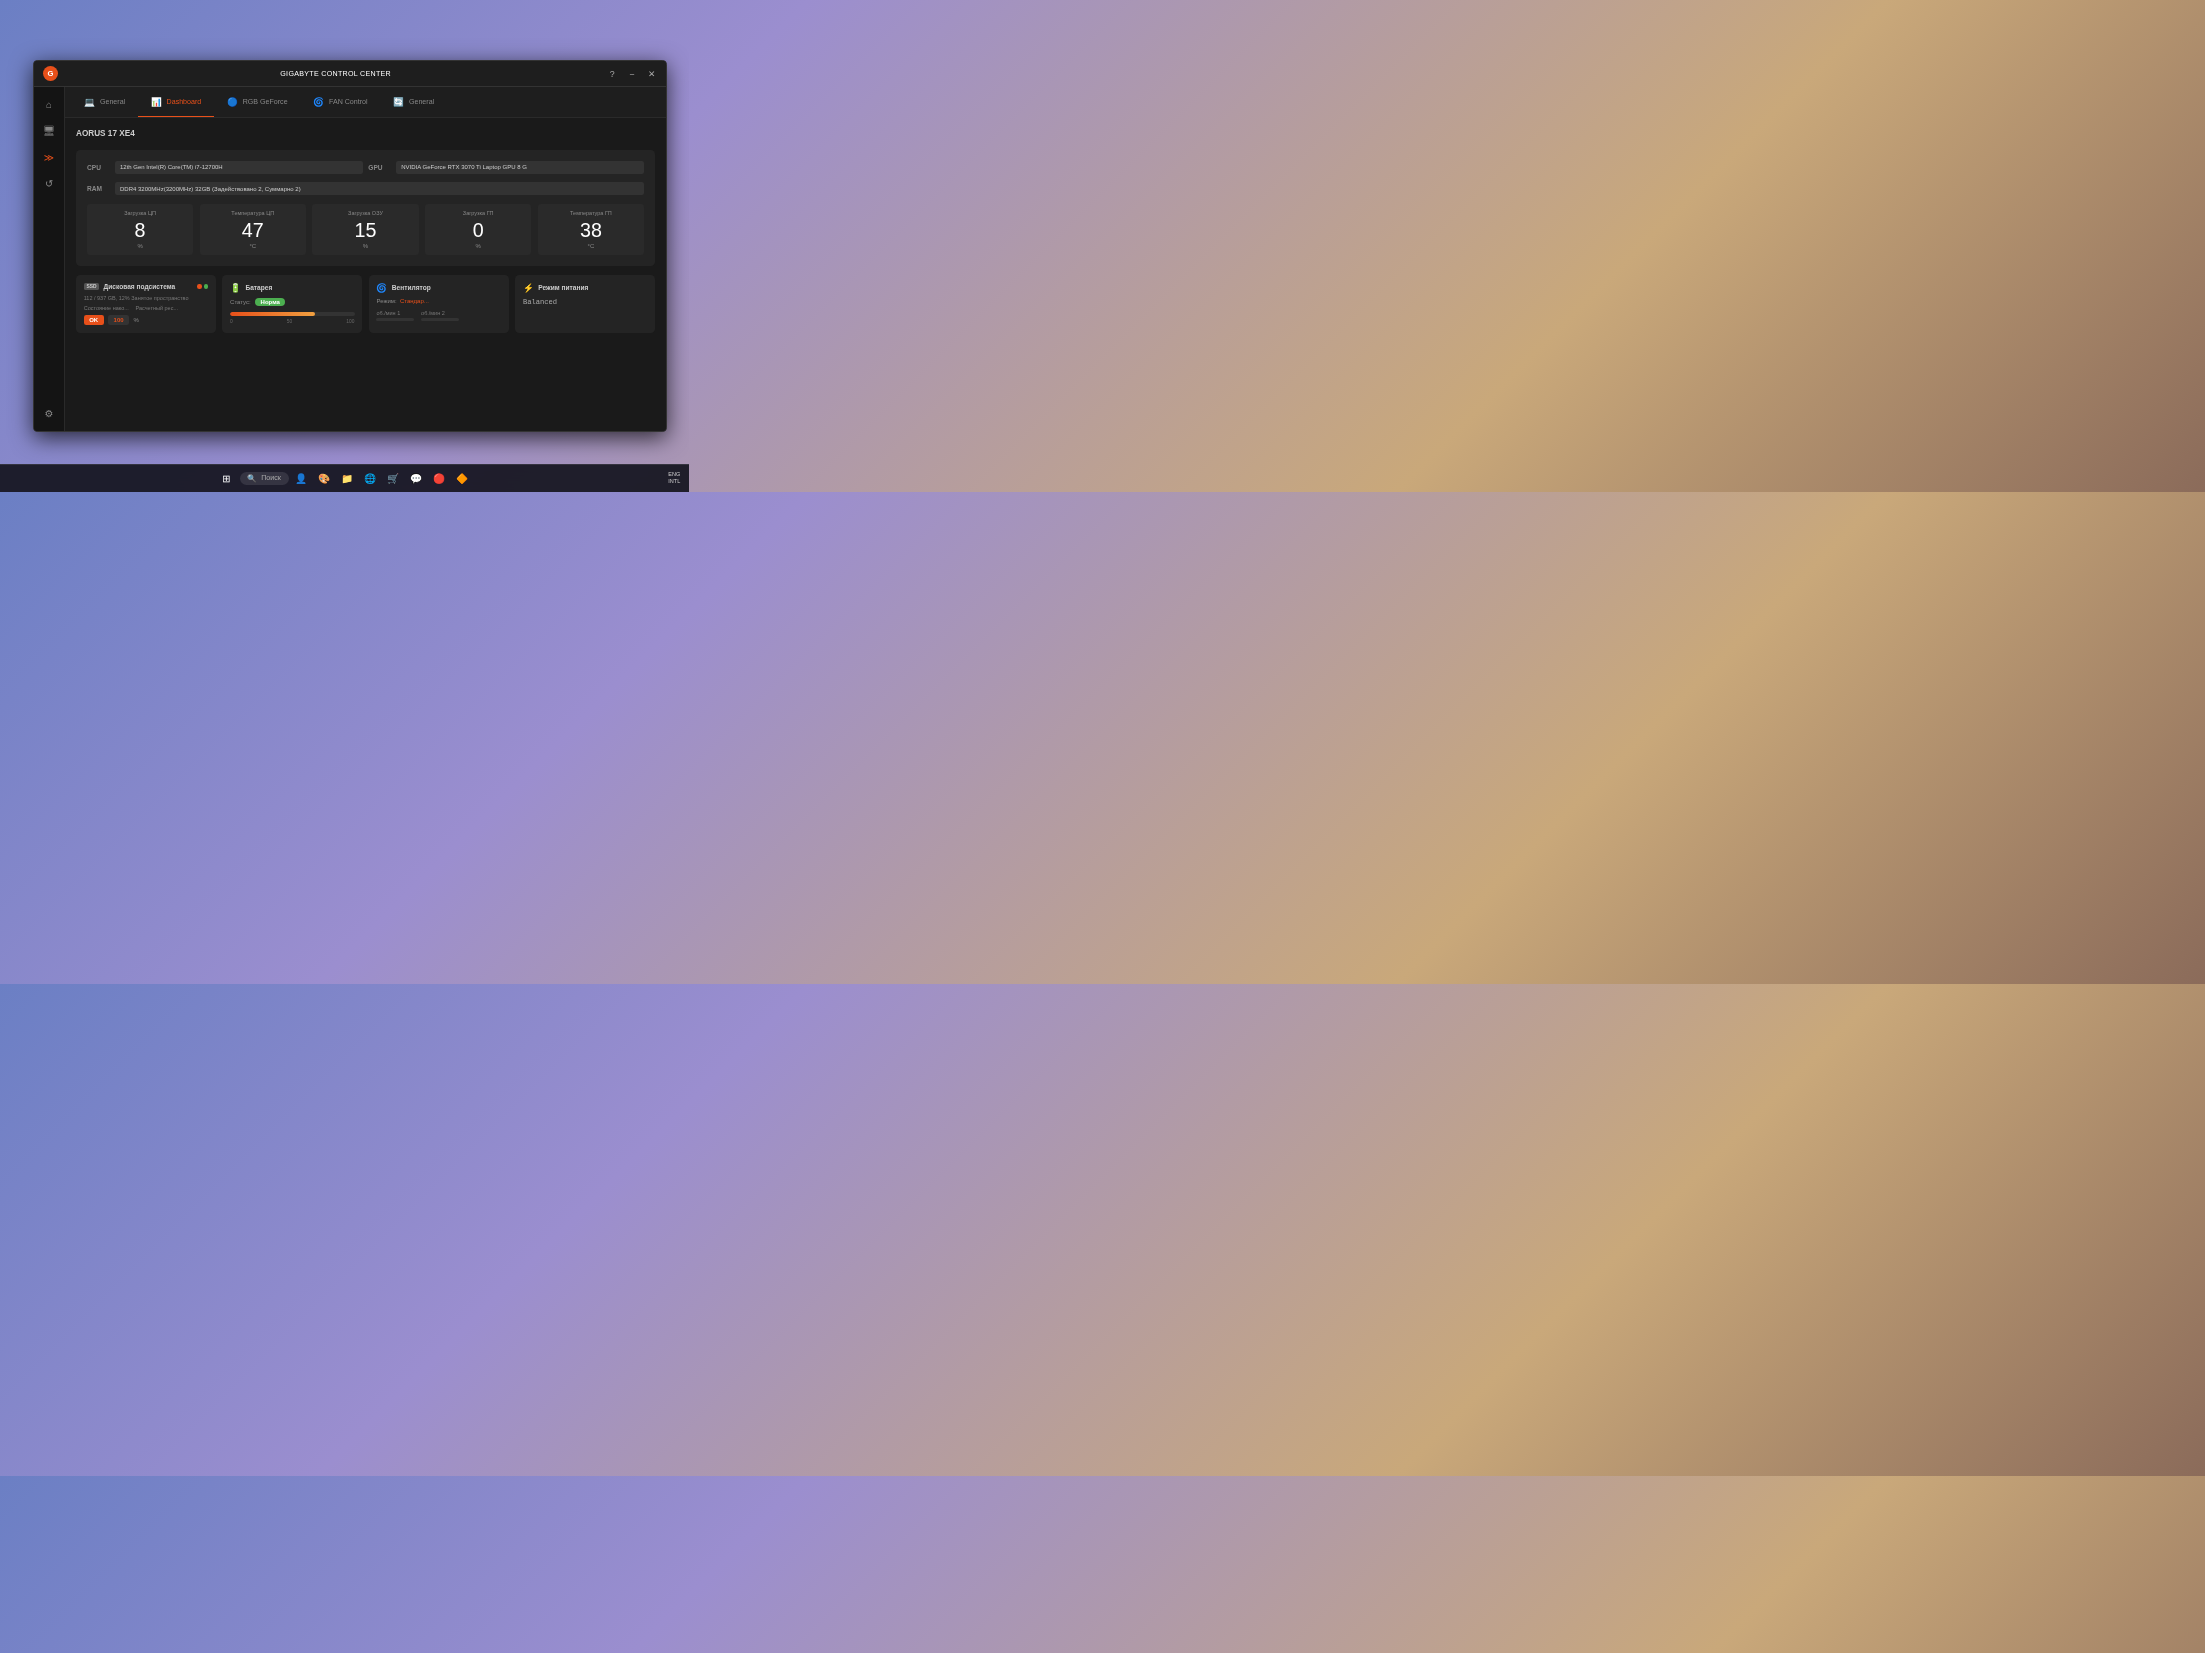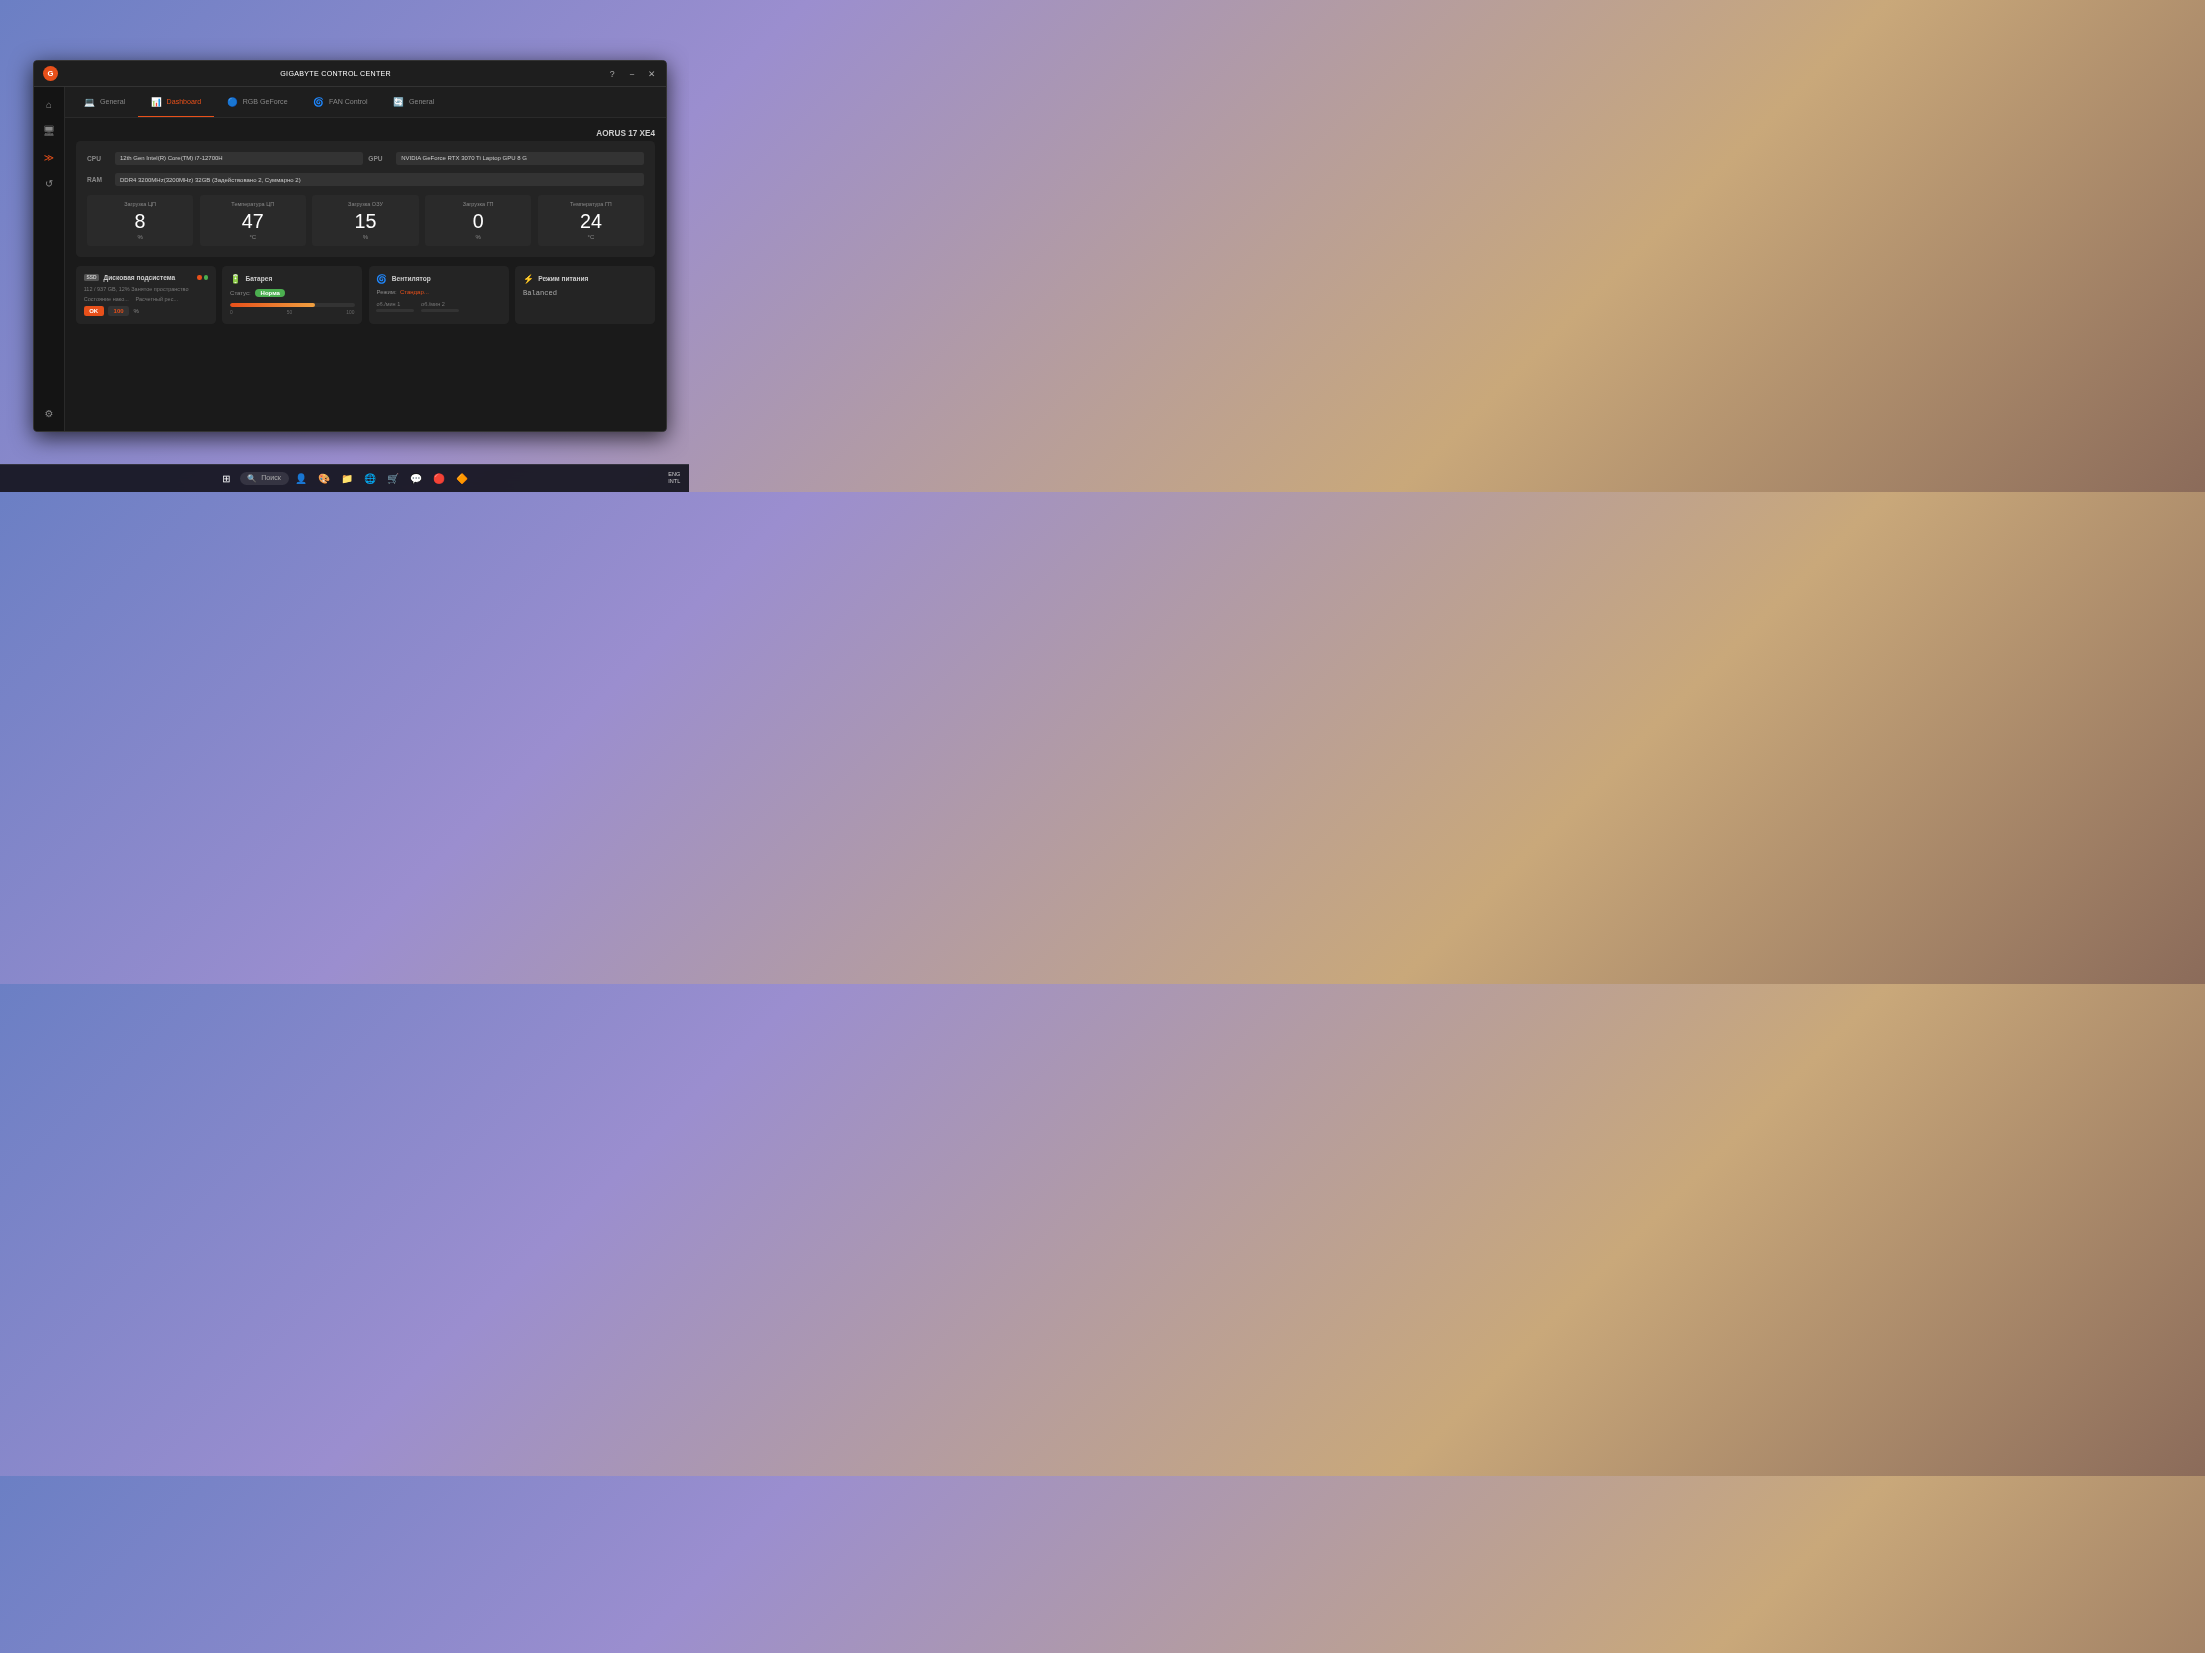--- a/index.html
+++ b/index.html
@@ -150,22 +150,21 @@
     .dashboard-content {
       flex: 1;
       padding: 11px;
       overflow-y: auto;
     }
 
     .device-title {
       color: #cccccc;
       font-size: 8.2px;
       font-weight: 600;
-      margin-bottom: 3px;
-      text-align: right;
+      margin-bottom: 12px;
     }
 
     
     .specs-card {
       background: #242424;
       border-radius: 4.4px;
       padding: 11px;
       margin-bottom: 8.8px;
     }
 
@@ -544,21 +543,21 @@
               <div class="metric-value">15</div>
               <div class="metric-unit">%</div>
             </div>
             <div class="metric-card">
               <div class="metric-label">Загрузка ГП</div>
               <div class="metric-value">0</div>
               <div class="metric-unit">%</div>
             </div>
             <div class="metric-card">
               <div class="metric-label">Температура ГП</div>
-              <div class="metric-value">24</div>
+              <div class="metric-value">38</div>
               <div class="metric-unit">°C</div>
             </div>
           </div>
         </div>
 
         <div class="bottom-cards">
 
           <div class="bottom-card">
             <div class="bottom-card-header">
               <span class="ssd-badge">SSD</span>

